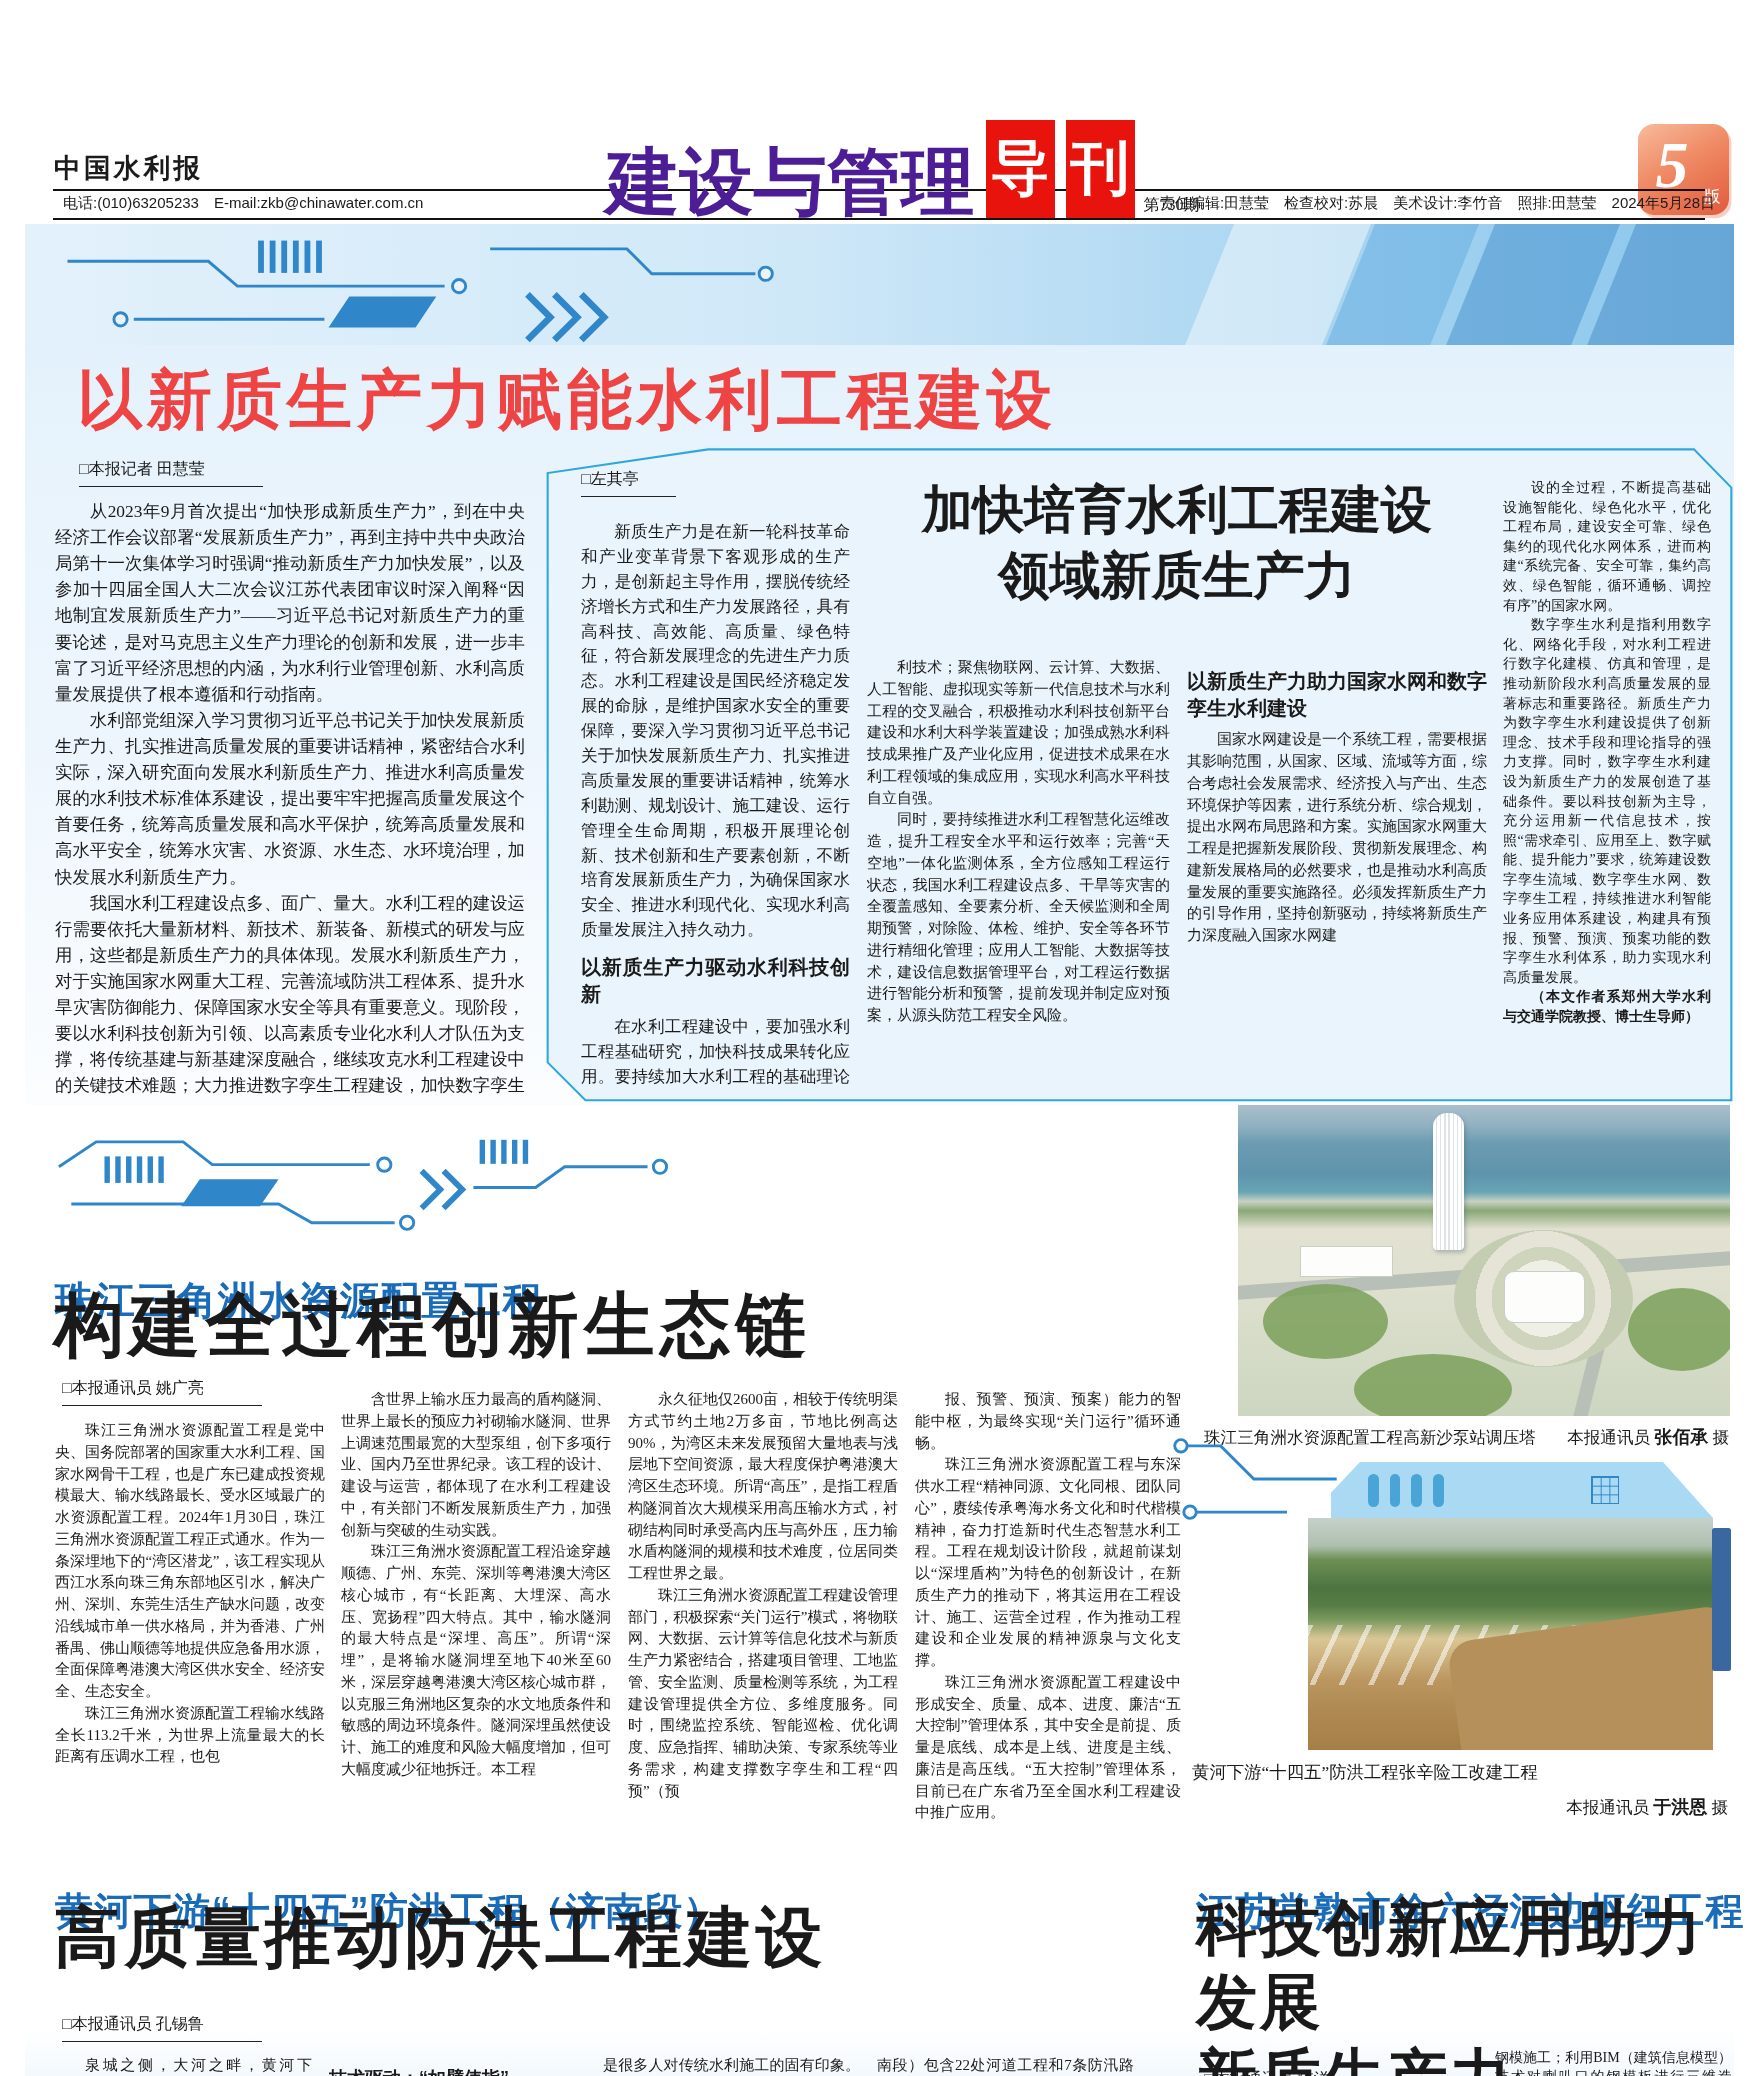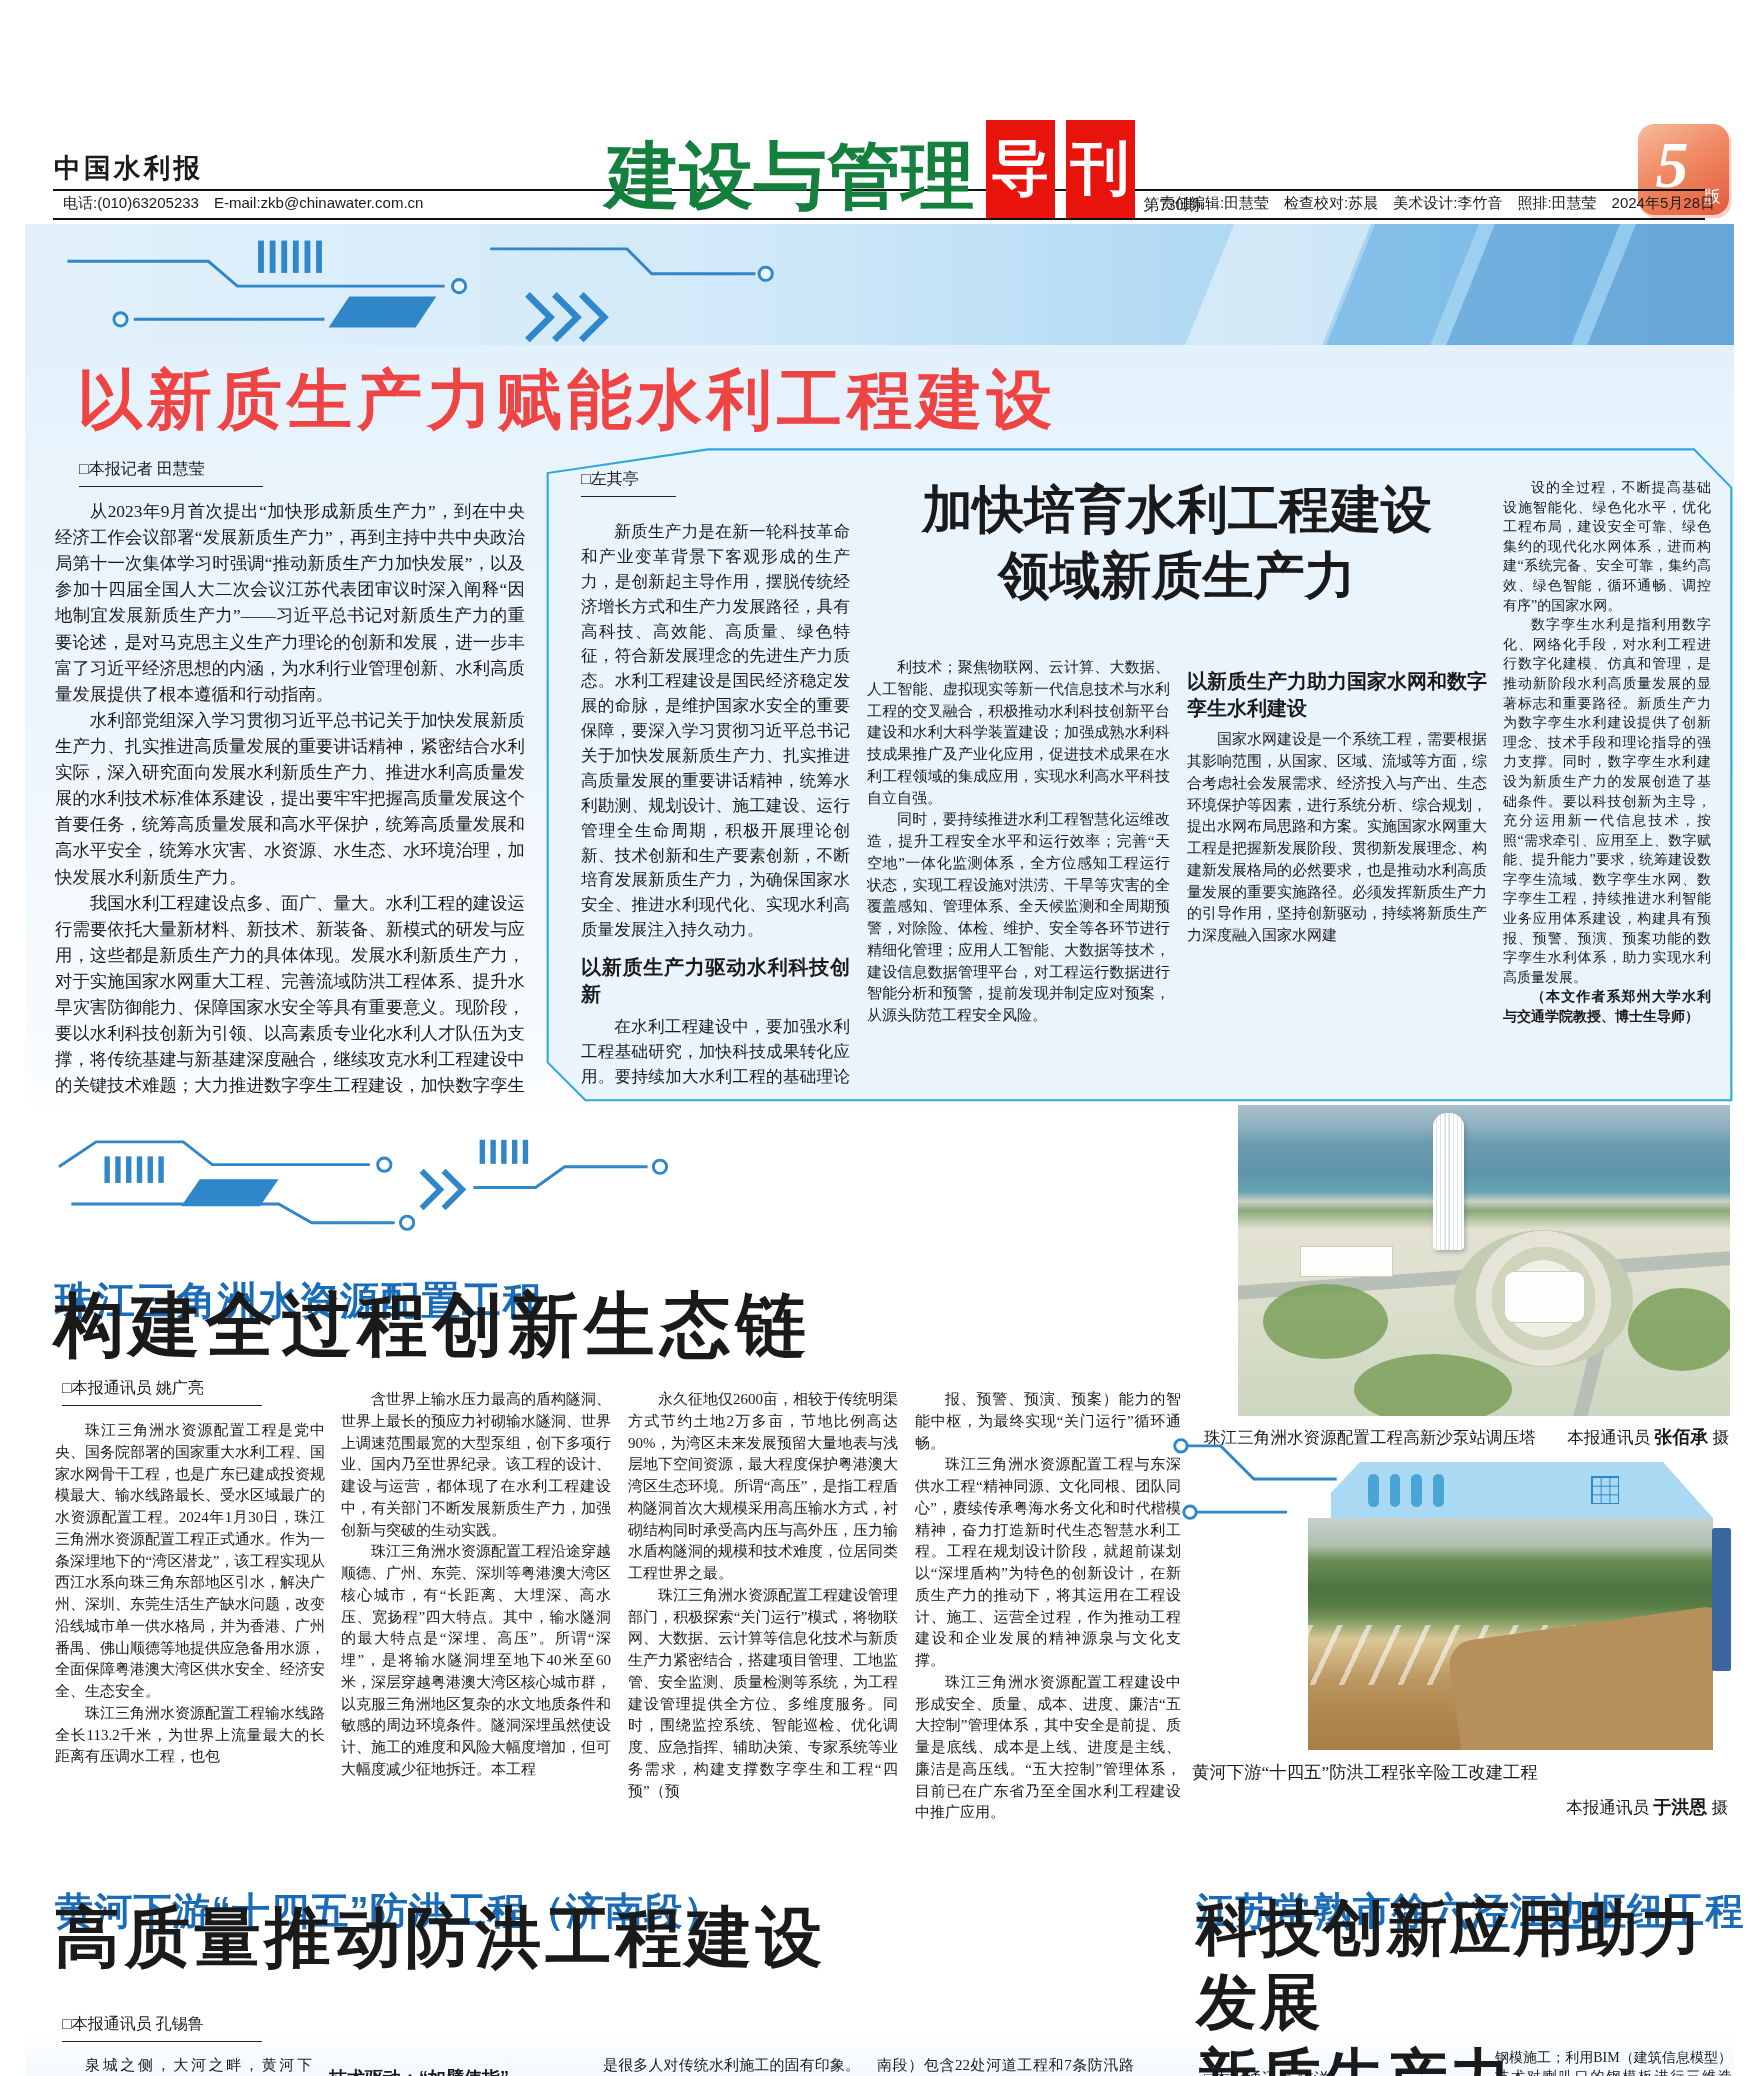--- a/index.html
+++ b/index.html
@@ -6,21 +6,21 @@
   .page{position:relative;width:1758px;height:2654px;background:#ffffff;overflow:hidden;
         font-family:"Liberation Serif",serif;color:#1a1a1a;}
   .abs{position:absolute;}
   
   .masthead{left:54px;top:150px;font-size:26.6px;font-weight:bold;letter-spacing:3.3px;}
   .rule{background:#111;height:1.7px;left:53px;width:1652px;}
   .rule1{top:189px;} .rule2{top:218px;}
   .contact-row{left:63px;top:194px;width:1652px;display:flex;justify-content:space-between;
                font-size:15px;font-family:"Liberation Sans",sans-serif;}
   .title-group{left:606px;top:120px;display:flex;align-items:flex-end;z-index:3;}
-  .title-main{font-family:Liberation Mono, monospace;font-weight:bold;font-size:73px;line-height:1;letter-spacing:0.8px;color:#15803d;}
+  .title-main{font-family:Liberation Sans, sans-serif;font-weight:bold;font-size:73px;line-height:1;letter-spacing:0.8px;color:#4c1d95;}
   .title-box{width:69px;height:98px;background:#e8130c;color:#fff;display:flex;align-items:center;justify-content:center;
              font-size:59px;font-weight:bold;margin-left:10.8px;}
   .issue{margin-left:9px;font-size:16px;padding-bottom:2px;}
   .page-badge{left:1638px;top:124px;width:91px;height:91px;border-radius:16px;
               background:linear-gradient(150deg,#f8bb9c 0%,#ef8a64 45%,#e25a3c 100%);
               box-shadow:2.5px 3.3px 0 rgba(230,120,90,.35);color:#fff;}
   .page-badge .num{position:absolute;left:17.4px;top:3.3px;font-size:66px;font-style:italic;font-weight:bold;font-family:"Liberation Serif",serif;}
   .page-badge .ban{position:absolute;right:8.3px;bottom:6.6px;font-size:16.6px;}
   
   .top-panel{left:25px;top:224px;width:1709px;height:881px;
@@ -197,21 +197,21 @@
     <p>新质生产力是在新一轮科技革命和产业变革背景下客观形成的生产力，是创新起主导作用，摆脱传统经济增长方式和生产力发展路径，具有高科技、高效能、高质量、绿色特征，符合新发展理念的先进生产力质态。水利工程建设是国民经济稳定发展的命脉，是维护国家水安全的重要保障，要深入学习贯彻习近平总书记关于加快发展新质生产力、扎实推进高质量发展的重要讲话精神，统筹水利勘测、规划设计、施工建设、运行管理全生命周期，积极开展理论创新、技术创新和生产要素创新，不断培育发展新质生产力，为确保国家水安全、推进水利现代化、实现水利高质量发展注入持久动力。</p>
     <p class="subhead bx-sub">以新质生产力驱动水利科技创新</p>
     <p>在水利工程建设中，要加强水利工程基础研究，加快科技成果转化应用。要持续加大水利工程的基础理论研究投入，着眼解决水利工程的重大科技问题，集中力量突破颠覆性水</p>
   </div>
   <div class="abs bx-headline">
     <div>加快培育水利工程建设</div>
     <div>领域新质生产力</div>
   </div>
   <div class="txtcol bx-col bx-col2">
     <p>利技术；聚焦物联网、云计算、大数据、人工智能、虚拟现实等新一代信息技术与水利工程的交叉融合，积极推动水利科技创新平台建设和水利大科学装置建设；加强成熟水利科技成果推广及产业化应用，促进技术成果在水利工程领域的集成应用，实现水利高水平科技自立自强。</p>
-    <p>同时，要持续推进水利工程智慧化运维改造，提升工程安全水平和运行效率；完善“天空地”一体化监测体系，全方位感知工程运行状态，实现工程设施对洪涝、干旱等灾害的全覆盖感知、管理体系、全天候监测和全周期预警，对除险、体检、维护、安全等各环节进行精细化管理；应用人工智能、大数据等技术，建设信息数据管理平台，对工程运行数据进行智能分析和预警，提前发现并制定应对预案，从源头防范工程安全风险。</p>
+    <p>同时，要持续推进水利工程智慧化运维改造，提升工程安全水平和运行效率；完善“天空地”一体化监测体系，全方位感知工程运行状态，我国水利工程建设点多、干旱等灾害的全覆盖感知、全要素分析、全天候监测和全周期预警，对除险、体检、维护、安全等各环节进行精细化管理；应用人工智能、大数据等技术，建设信息数据管理平台，对工程运行数据进行智能分析和预警，提前发现并制定应对预案，从源头防范工程安全风险。</p>
   </div>
   <div class="txtcol bx-col bx-col3">
     <p class="subhead bx-sub">以新质生产力助力国家水网和数字孪生水利建设</p>
     <p>国家水网建设是一个系统工程，需要根据其影响范围，从国家、区域、流域等方面，综合考虑社会发展需求、经济投入与产出、生态环境保护等因素，进行系统分析、综合规划，提出水网布局思路和方案。实施国家水网重大工程是把握新发展阶段、贯彻新发展理念、构建新发展格局的必然要求，也是推动水利高质量发展的重要实施路径。必须发挥新质生产力的引导作用，坚持创新驱动，持续将新质生产力深度融入国家水网建</p>
   </div>
   <div class="txtcol bx-col bx-col4">
     <p>设的全过程，不断提高基础设施智能化、绿色化水平，优化工程布局，建设安全可靠、绿色集约的现代化水网体系，进而构建“系统完备、安全可靠，集约高效、绿色智能，循环通畅、调控有序”的国家水网。</p>
     <p>数字孪生水利是指利用数字化、网络化手段，对水利工程进行数字化建模、仿真和管理，是推动新阶段水利高质量发展的显著标志和重要路径。新质生产力为数字孪生水利建设提供了创新理念、技术手段和理论指导的强力支撑。同时，数字孪生水利建设为新质生产力的发展创造了基础条件。要以科技创新为主导，充分运用新一代信息技术，按照“需求牵引、应用至上、数字赋能、提升能力”要求，统筹建设数字孪生流域、数字孪生水网、数字孪生工程，持续推进水利智能业务应用体系建设，构建具有预报、预警、预演、预案功能的数字孪生水利体系，助力实现水利高质量发展。</p>
     <p class="author-note">（本文作者系郑州大学水利与交通学院教授、博士生导师）</p>
   </div>

